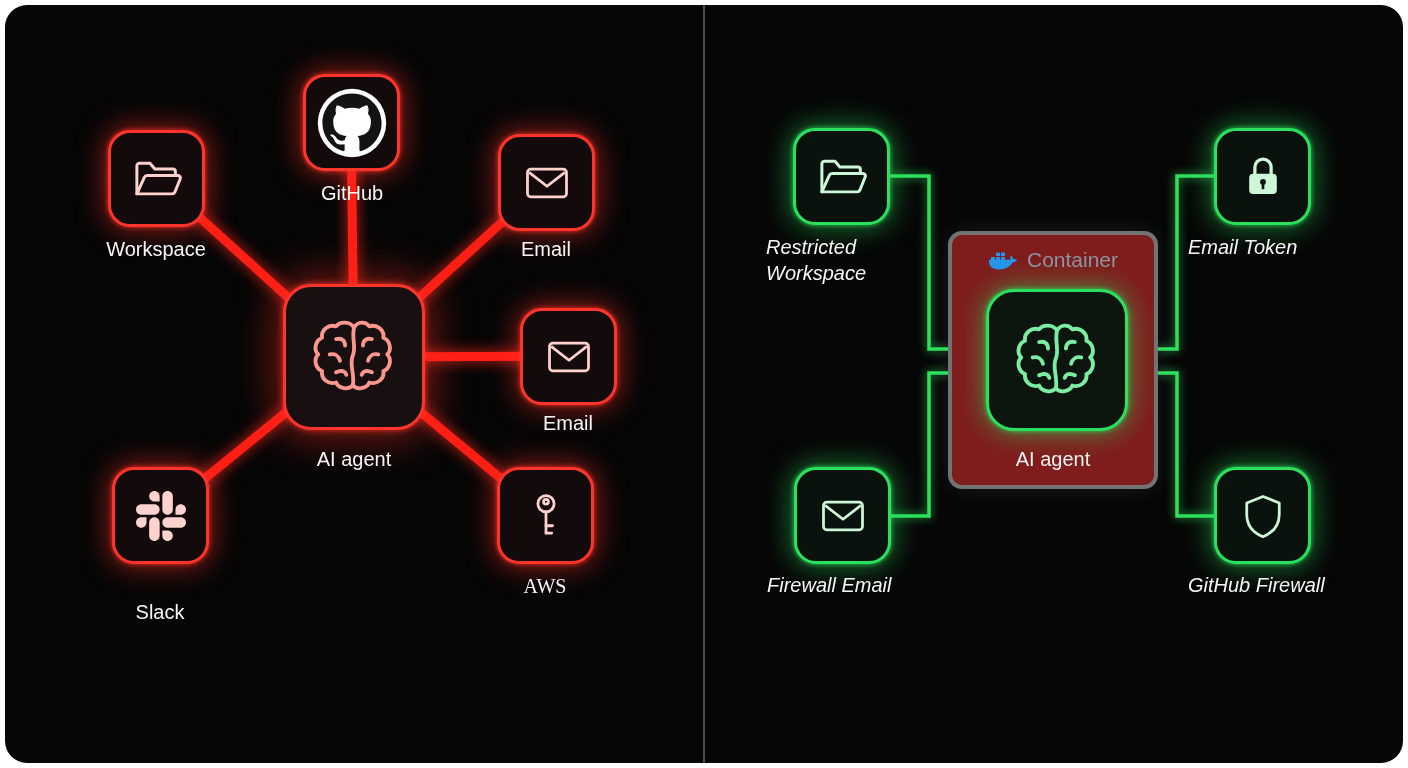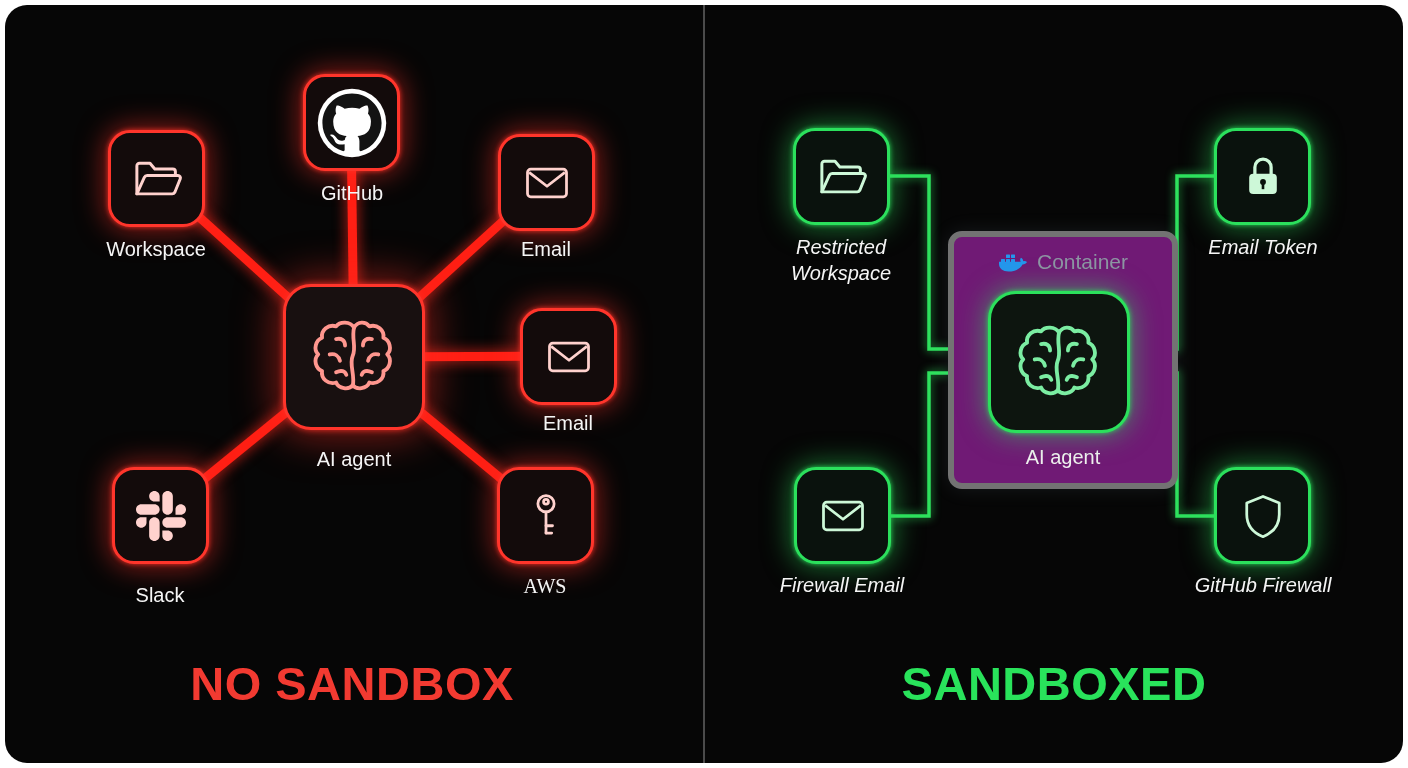--- a/index.html
+++ b/index.html
@@ -26,25 +26,25 @@
 
   .node-lg { position:absolute; width:142px; height:146px; border-radius:28px; z-index:2;
              display:flex; align-items:center; justify-content:center; }
   .node-lg.red { background:#181010; border:3px solid #ff352b; color:#ff978f;
                  box-shadow:0 0 40px 6px rgba(255,48,38,.5), 0 0 6px rgba(255,48,38,.9); }
   .node-lg.green { background:#0d150f; border:3px solid #2be05c; color:#7bedA2;
                  box-shadow:0 0 26px 3px rgba(43,224,92,.5), 0 0 5px rgba(43,224,92,.9); }
   .node-lg svg.glyph-lg { width:92px; height:92px; }
 
   .lbl { position:absolute; color:#f5f5f5; font-size:20px; line-height:1.3;
-         text-align:center; transform:translateX(-50%); z-index:3; white-space:pre-line; }
+         transform:translateX(-50%); z-index:3; white-space:pre-line; }
   .lbl.wrap { width:150px;font-style:italic; }
 
-  .container-box { position:absolute; left:948px; top:231px; width:230px; height:258px;
-                   background:#701a75; border:6px solid #737373; border-radius:14px; z-index:2;
+  .container-box { position:absolute; left:948px; top:231px; width:210px; height:258px;
+                   background:#7f1d1d; border:4px solid #737373; border-radius:14px; z-index:2;
                    box-shadow:0 0 20px rgba(150,170,190,.12); }
   .container-head { display:flex; align-items:center; justify-content:center; gap:9px; margin-top:13px; }
   .container-head .docker { width:30px; height:24px; }
   .container-title { color:#8d95a3; font-size:21px; }
   .container-box .inner-ai { left:34px; top:54px; width:142px; height:142px; position:absolute; }
   .container-ai-label { position:absolute; left:0; right:0; bottom:14px; text-align:center;
                         color:#f0f0f0; font-size:20px; }
 
   .big-title { position:absolute; top:656px; transform:translateX(-50%); z-index:3;
                font-size:47px; font-weight:800; letter-spacing:.5px; }
@@ -123,34 +123,33 @@
   <div class="lbl" style="left:568px; top:410px;">Email</div>
 
   <div class="node red" style="left:112px; top:467px;">
     <svg class="glyph-sm glyph" viewBox="0 0 122.8 122.8" fill="currentColor" style="width:50px;height:50px;">
       <path d="M25.8 77.6c0 7.1-5.8 12.9-12.9 12.9S0 84.7 0 77.6s5.8-12.9 12.9-12.9h12.9v12.9zm6.5 0c0-7.1 5.8-12.9 12.9-12.9s12.9 5.8 12.9 12.9v32.3c0 7.1-5.8 12.9-12.9 12.9s-12.9-5.8-12.9-12.9V77.6z"></path>
       <path d="M45.2 25.8c-7.1 0-12.9-5.8-12.9-12.9S38.1 0 45.2 0s12.9 5.8 12.9 12.9v12.9H45.2zm0 6.5c7.1 0 12.9 5.8 12.9 12.9s-5.8 12.9-12.9 12.9H12.9C5.8 58.1 0 52.3 0 45.2s5.8-12.9 12.9-12.9h32.3z"></path>
       <path d="M97 45.2c0-7.1 5.8-12.9 12.9-12.9s12.9 5.8 12.9 12.9-5.8 12.9-12.9 12.9H97V45.2zm-6.5 0c0 7.1-5.8 12.9-12.9 12.9s-12.9-5.8-12.9-12.9V12.9C64.7 5.8 70.5 0 77.6 0s12.9 5.8 12.9 12.9v32.3z"></path>
       <path d="M77.6 97c7.1 0 12.9 5.8 12.9 12.9s-5.8 12.9-12.9 12.9-12.9-5.8-12.9-12.9V97h12.9zm0-6.5c-7.1 0-12.9-5.8-12.9-12.9s5.8-12.9 12.9-12.9h32.3c7.1 0 12.9 5.8 12.9 12.9s-5.8 12.9-12.9 12.9H77.6z"></path>
     </svg>
   </div>
-  <div class="lbl" style="left:160px; top:582px;">Slack</div>
+  <div class="lbl" style="left:160px; top:599px;">Slack</div>
 
   <div class="node red" style="left:497px; top:467px;">
     <svg class="glyph-sm glyph" viewBox="0 0 64 64" fill="none" stroke="currentColor" stroke-width="3.4" stroke-linecap="round" stroke-linejoin="round">
       <circle cx="32" cy="17" r="10"></circle>
       <circle cx="32" cy="14.5" r="3"></circle>
       <path d="M32 27 L32 53"></path>
       <path d="M32 44 L40 44"></path>
       <path d="M32 53 L39 53"></path>
     </svg>
   </div>
   <div class="lbl" style="left:545px; top:573px;font-family:Liberation Serif, serif;">AWS</div>
 
-  <div class="big-title red">NO SANDBOX</div>
 
   <div class="node green" style="left:793px; top:128px;">
     <svg class="glyph" viewBox="0 0 64 64" fill="none" stroke="currentColor" stroke-width="3.4" stroke-linejoin="round" stroke-linecap="round">
       <path d="M9 49 V17 C9 15.3 10.3 14 12 14 L24 14 L29.5 20.5 L50 20.5 C51.7 20.5 53 21.8 53 23.5 L53 27.5"></path>
       <path d="M9 49 L17.5 30.2 C18.1 28.9 19.3 28 20.8 28 L56 28 C58 28 59.3 30 58.6 31.8 L52.4 47.2 C51.8 48.3 50.7 49 49.4 49 Z"></path>
     </svg>
   </div>
   <div class="lbl wrap" style="left:841px; top:234px;">Restricted Workspace</div>
 
   <div class="node green" style="left:1214px; top:128px;">
@@ -201,16 +200,15 @@
   </div>
   <div class="lbl wrap" style="left:842px; top:572px;">Firewall Email</div>
 
   <div class="node green" style="left:1214px; top:467px;">
     <svg class="glyph-sm glyph" viewBox="0 0 64 64" fill="none" stroke="currentColor" stroke-width="3.4" stroke-linejoin="round">
       <path d="M32 8 L52 16 V30 C52 44 44 52.5 32 57.5 C20 52.5 12 44 12 30 V16 Z"></path>
     </svg>
   </div>
   <div class="lbl wrap" style="left:1263px; top:572px;">GitHub Firewall</div>
 
-  <div class="big-title green">SANDBOXED</div>
 
 </div>
 </div>
 
 </body></html>

